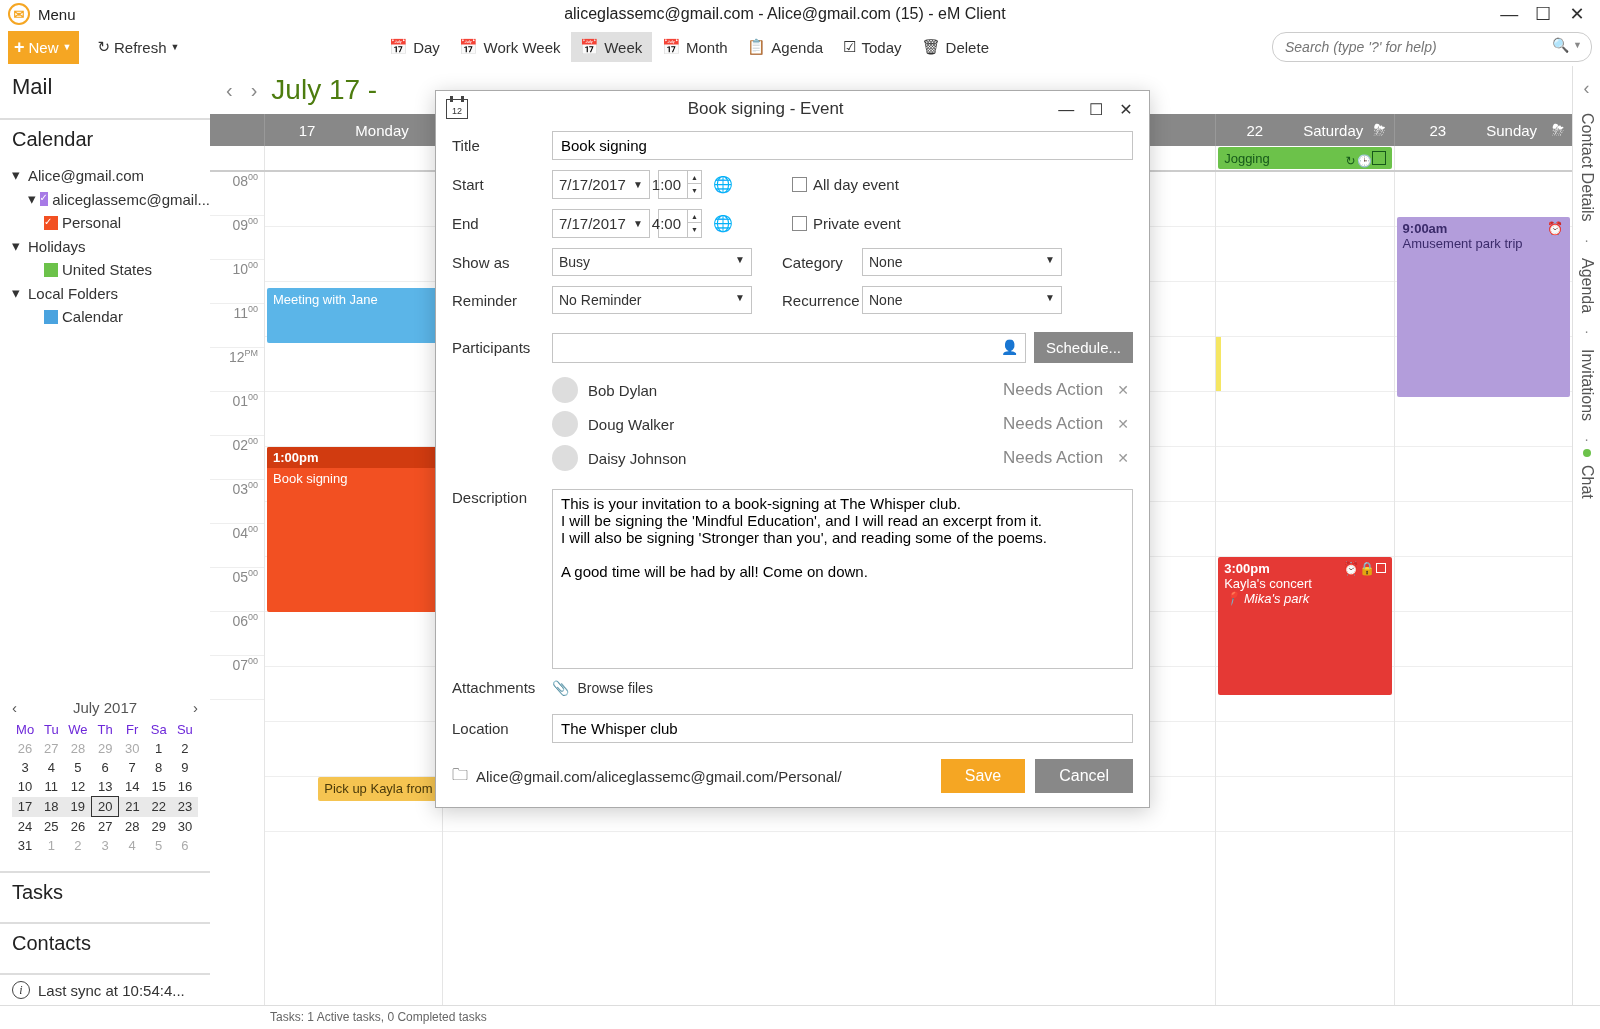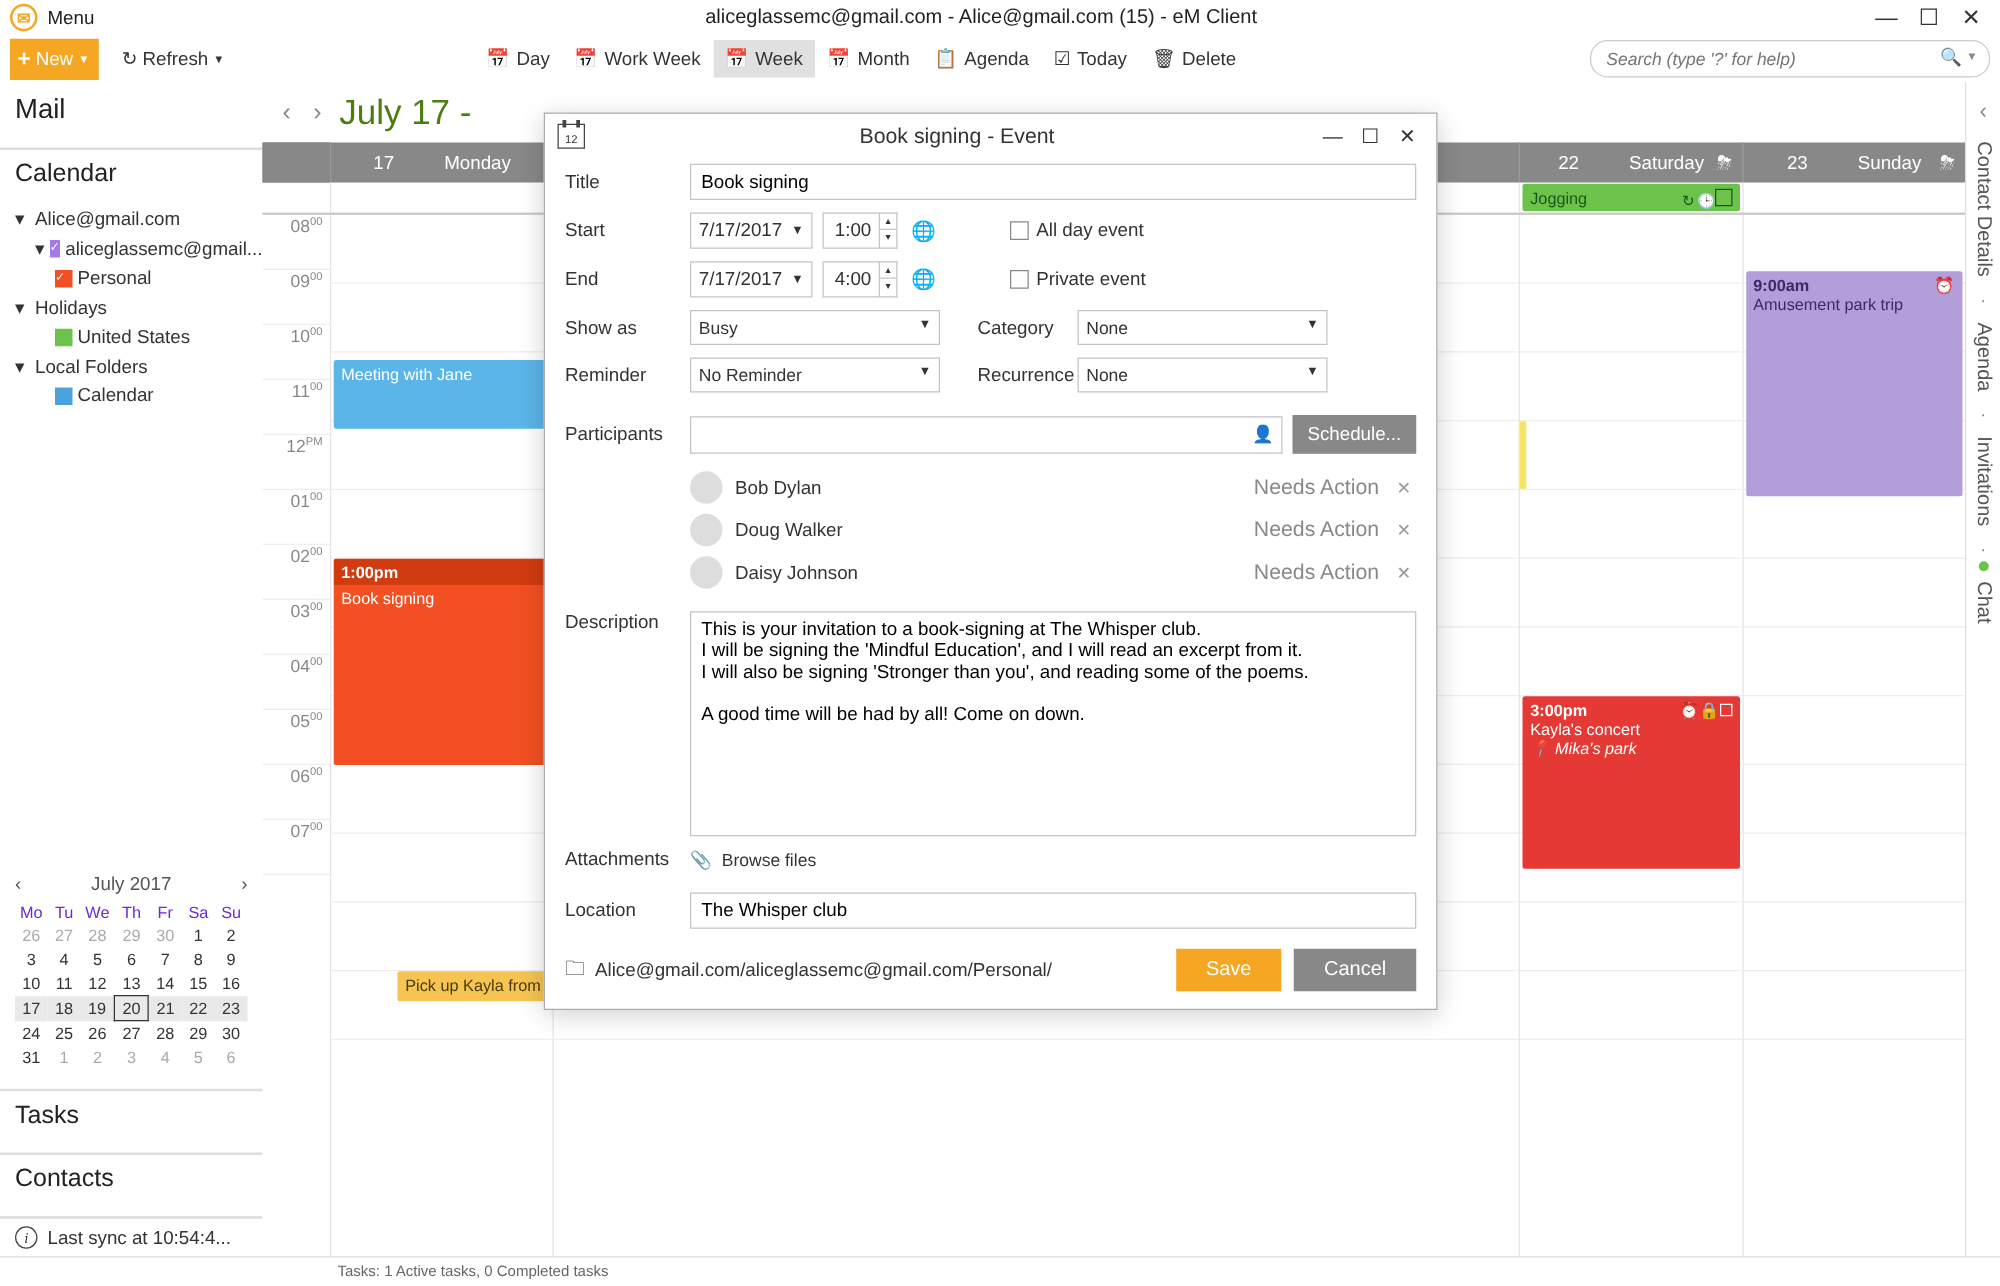--- a/index.html
+++ b/index.html
@@ -107,21 +107,21 @@
 .dlg-title .dlg-icon:after { content: ""; position: absolute; top: -4px; right: 3px; width: 3px; height: 6px; background: #444; }
 .dlg-title .ttl { flex: 1; text-align: center; font-size: 17px; }
 .dlg-title .wc span { display: inline-block; width: 26px; text-align: center; font-size: 16px; cursor: pointer; }
 .dlg-body { padding: 4px 16px 14px 16px; }
 .frow { display: flex; align-items: center; margin-bottom: 10px; }
 .frow .flabel { width: 100px; font-size: 15px; }
 .frow .fctrl { flex: 1; display: flex; gap: 8px; align-items: center; }
 .frow input[type="text"], .frow select, .frow textarea { border: 1px solid #c4c4c4; padding: 5px 8px; font-size: 15px; font-family: inherit; }
 .frow .full { width: 100%; }
 .dt-sel { width: 98px; padding: 5px 6px; border: 1px solid #c4c4c4; font-size: 15px; display: flex; justify-content: space-between; align-items: center; cursor: pointer; }
-.tm-sel { width: 46px; padding: 5px 6px; border: 1px solid #c4c4c4; font-size: 15px; display: flex; justify-content: flex-end; align-items: center; }
+.tm-sel { width: 30px; padding: 5px 6px; border: 1px solid #c4c4c4; font-size: 15px; display: flex; justify-content: flex-end; align-items: center; }
 .tz-btn { width: 26px; height: 26px; border: 0; color: #aaa; font-size: 16px; display: flex; align-items: center; justify-content: center; cursor: pointer; }
 .chkbx { display: flex; align-items: center; gap: 6px; font-size: 15px; }
 .chkbx .box { width: 15px; height: 15px; border: 1.5px solid #888; }
 .two-col { display: flex; gap: 30px; }
 .two-col > div { display: flex; align-items: center; }
 .two-col .flabel2 { width: 80px; font-size: 15px; }
 .wide-sel { width: 200px; padding: 5px 6px; border: 1px solid #c4c4c4; display: flex; justify-content: space-between; cursor: pointer; }
 .part-input { flex: 1; border: 1px solid #c4c4c4; padding: 5px 8px; height: 30px; position: relative; }
 .part-input .ppl-icon { position: absolute; right: 6px; top: 5px; color: #999; }
 .schedule-btn { background: #888; color: #fff; border: 0; padding: 7px 12px; font-size: 15px; cursor: pointer; }

